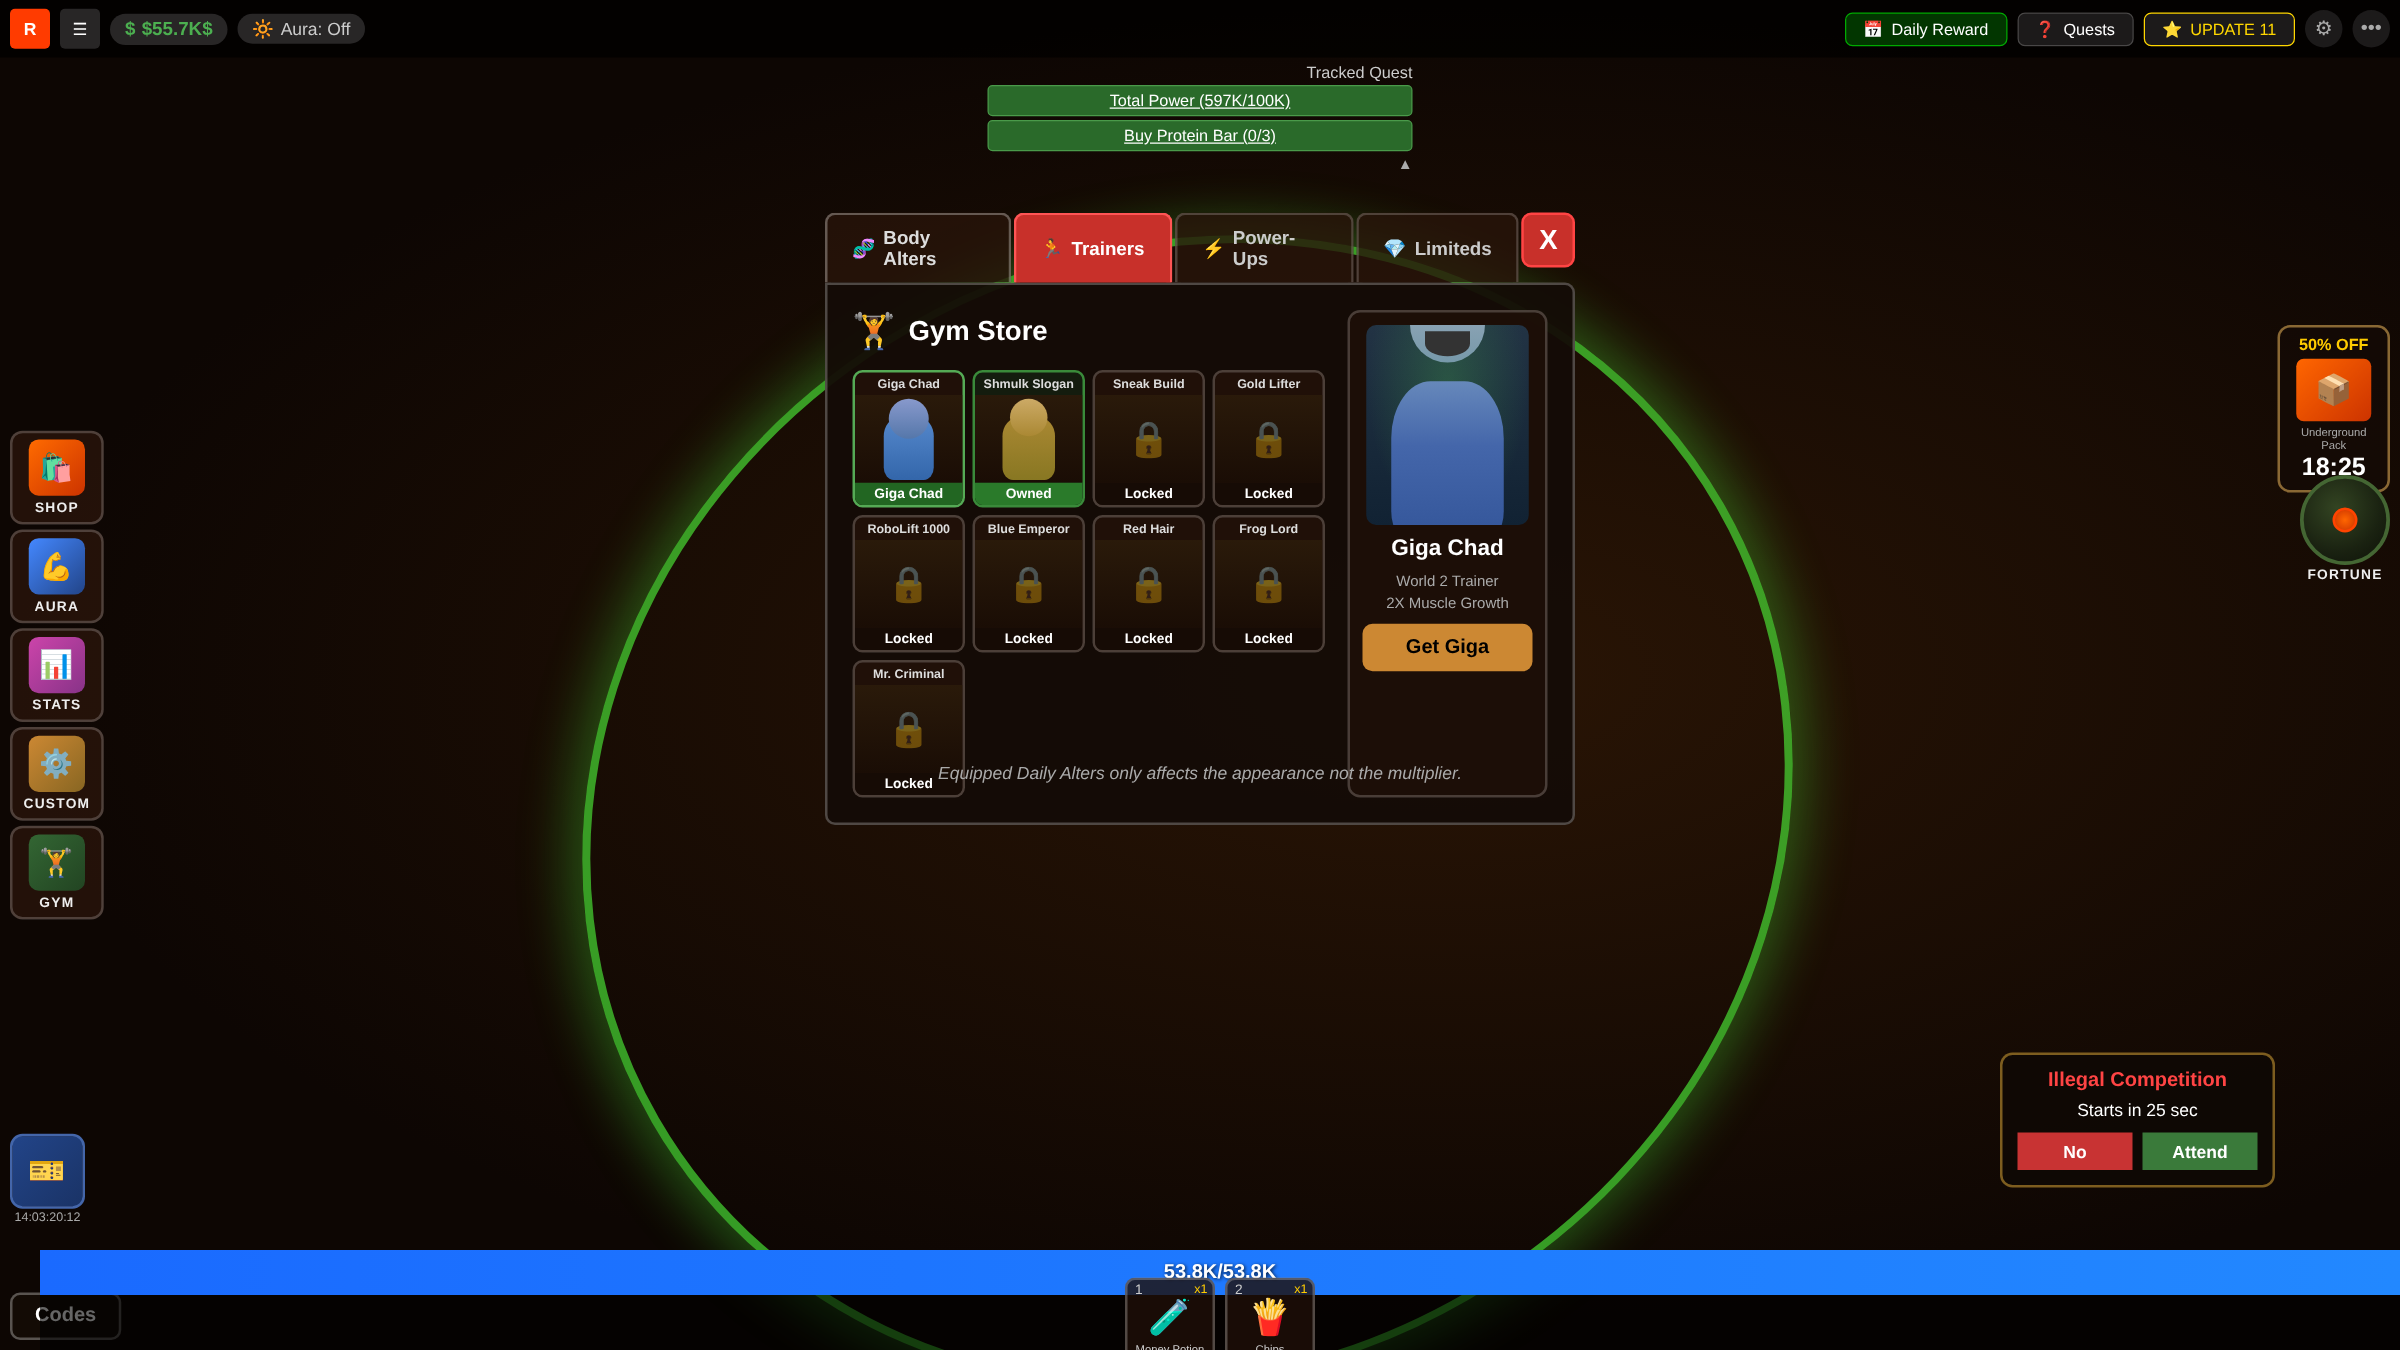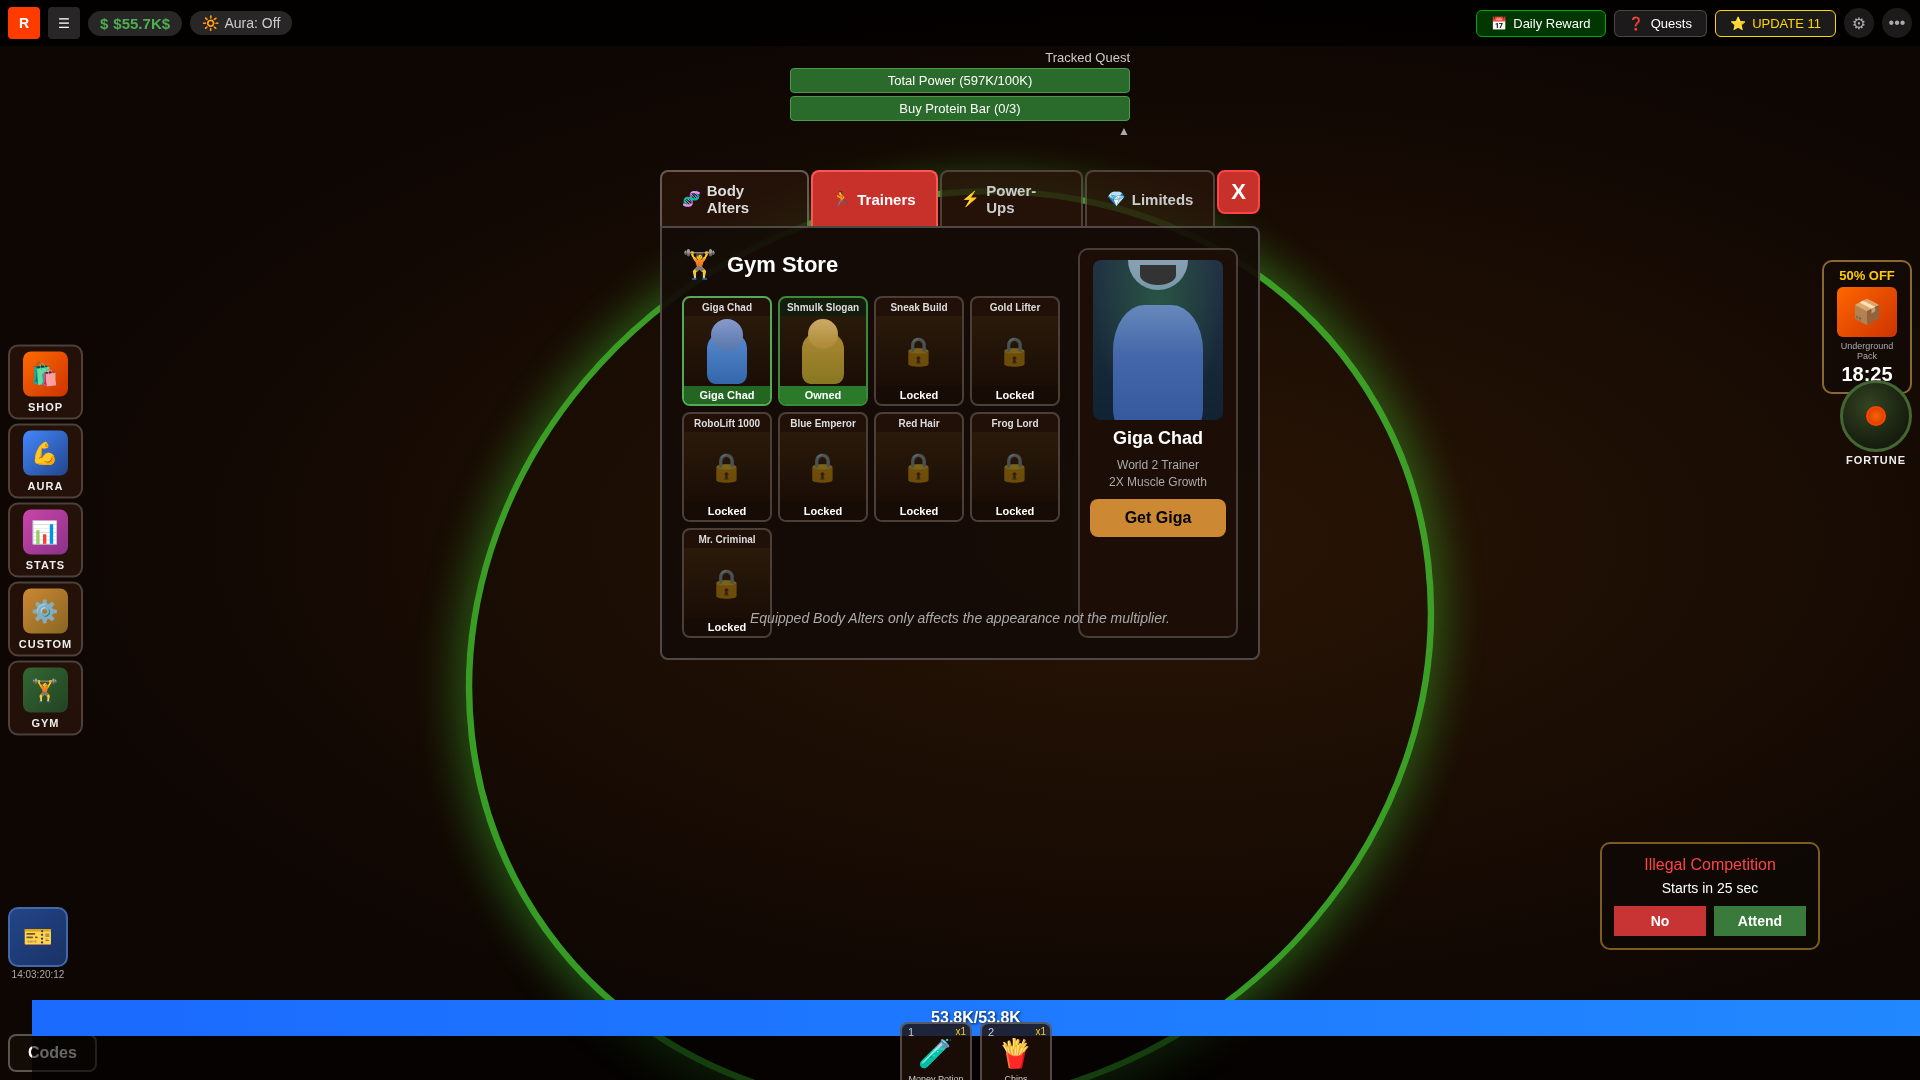--- a/index.html
+++ b/index.html
@@ -163,20 +163,21 @@
 
     .quest-bar {
       width: 100%;
       background: #2a6a2a;
       border: 1px solid #4a9a4a;
       border-radius: 4px;
       padding: 4px 10px;
       text-align: center;
       font-size: 13px;
       color: white;
+      text-decoration: underline;
     }
 
     .quest-chevron {
       color: #aaa;
       font-size: 12px;
     }
 
     
     .left-sidebar {
       position: absolute;
@@ -639,21 +640,21 @@
       background: rgba(15,8,4,0.95);
       border: 2px solid rgba(200,150,50,0.6);
       border-radius: 10px;
       width: 220px;
       padding: 12px;
       text-align: center;
     }
 
     .illegal-title {
       font-size: 16px;
-      font-weight: normal;
+      font-weight: bold;
       color: #ff4444;
       margin-bottom: 6px;
     }
 
     .illegal-timer {
       font-size: 14px;
       color: white;
       margin-bottom: 10px;
     }
 
@@ -927,21 +928,21 @@
       <div class="char-preview-name">Giga Chad</div>
       <div class="char-preview-desc">
         <span>World 2 Trainer</span><br>
         <span>2X Muscle Growth</span>
       </div>
       <button class="get-btn">Get Giga</button>
     </div>
   </div>
 </div>
 
-<div class="footer-info">Equipped Body Alters only affects the appearance not the multiplier.</div>
+<div class="footer-info">Equipped Daily Alters only affects the appearance not the multiplier.</div>
 
 <div class="discount-pack">
   <div class="discount-badge">50% OFF</div>
   <div class="pack-img">📦</div>
   <div style="font-size:9px;color:#aaa;margin-bottom:2px;">Underground Pack</div>
   <div class="pack-timer">18:25</div>
 </div>
 
 <div class="fortune-btn">
   <div class="fortune-circle">

